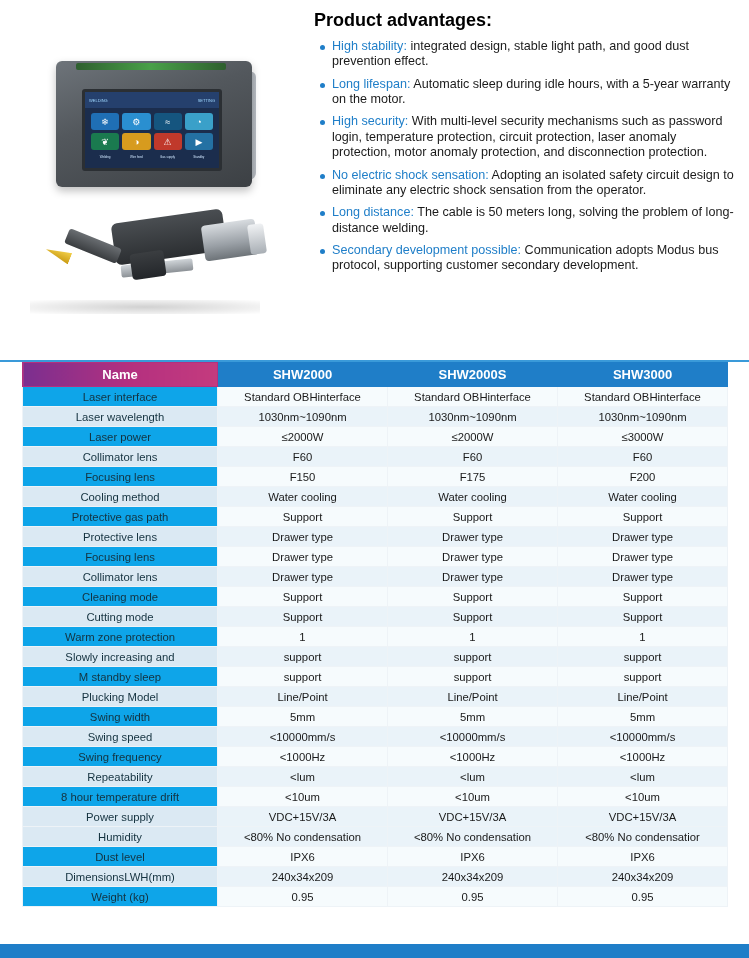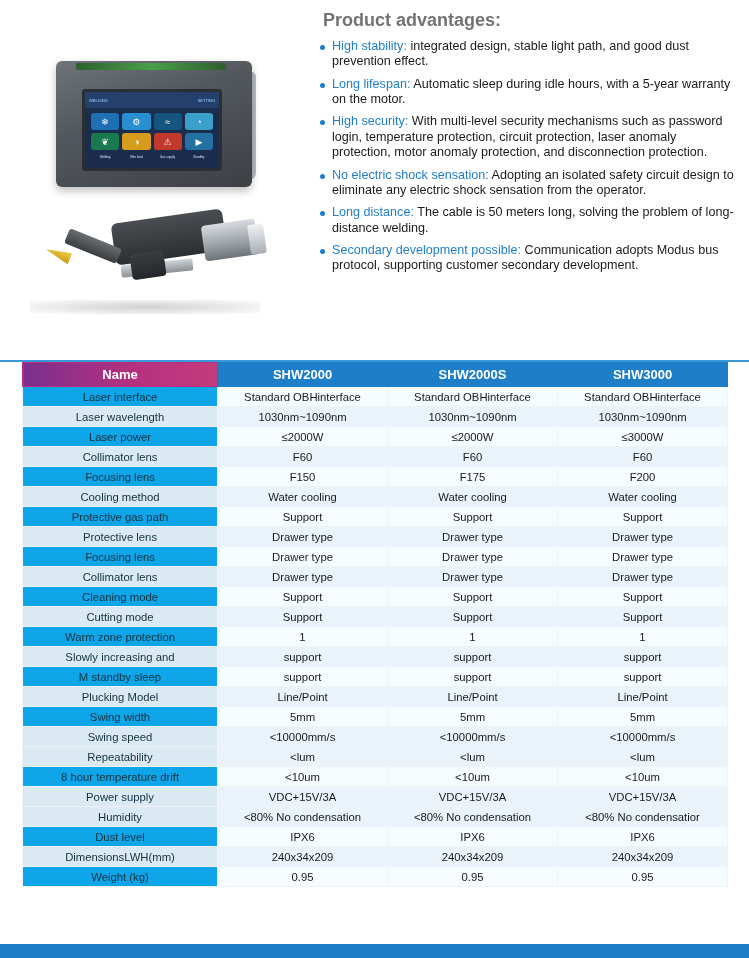--- a/index.html
+++ b/index.html
@@ -185,22 +185,22 @@
   }
 
   
   .advantages {
     flex: 1 1 auto;
     padding: 8px 8px 0 14px;
   }
   .adv-title {
     font-size: 18px;
     font-weight: bold;
-    color: #737373;
-    margin: 2px 0 8px 9px;
+    color: #000000;
+    margin: 2px 0 8px 0;
   }
   .adv-list { list-style: none; margin: 4px; padding: 0; }
   .adv-item {
     position: relative;
     padding-left: 14px;
     margin-bottom: 7px;
     font-size: 12.6px;
     line-height: 1.22;
     color: #1b1b1b;
   }
@@ -476,20 +476,26 @@
         <td class="val">5mm</td>
         <td class="val">5mm</td>
         <td class="val">5mm</td>
       </tr>
       <tr class="alt">
         <td class="label">Swing speed</td>
         <td class="val">&lt;10000mm/s</td>
         <td class="val">&lt;10000mm/s</td>
         <td class="val">&lt;10000mm/s</td>
       </tr>
+      <tr>
+        <td class="label">Swing frequency</td>
+        <td class="val">&lt;1000Hz</td>
+        <td class="val">&lt;1000Hz</td>
+        <td class="val">&lt;1000Hz</td>
+      </tr>
       <tr class="alt">
         <td class="label">Repeatability</td>
         <td class="val">&lt;lum</td>
         <td class="val">&lt;lum</td>
         <td class="val">&lt;lum</td>
       </tr>
       <tr>
         <td class="label">8 hour temperature drift</td>
         <td class="val">&lt;10um</td>
         <td class="val">&lt;10um</td>

